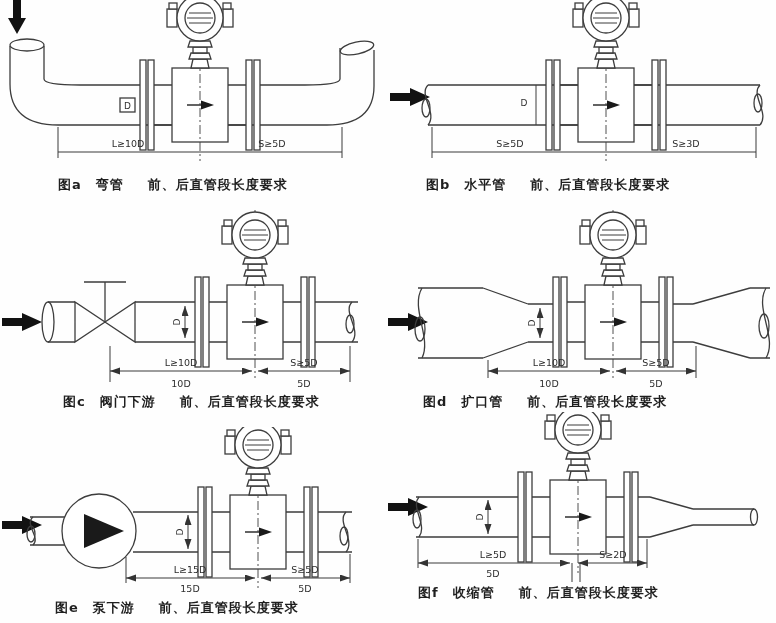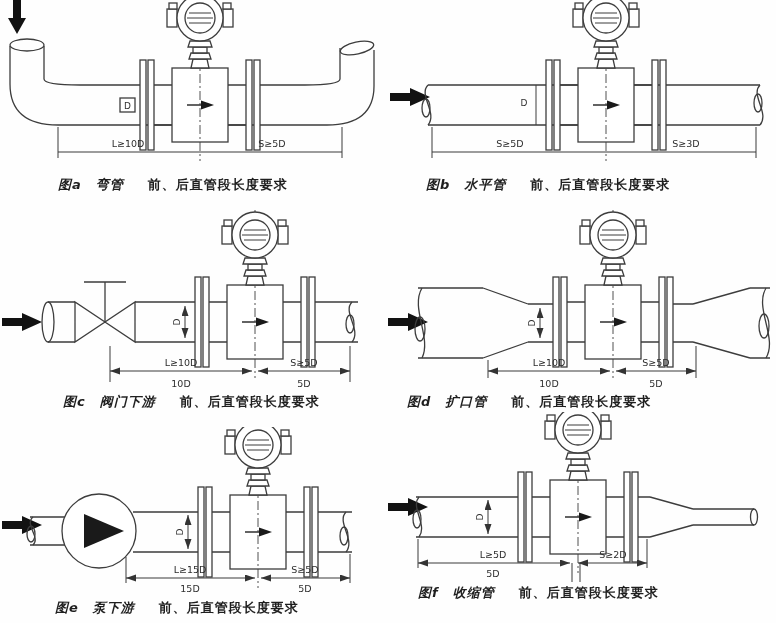--- a/index.html
+++ b/index.html
@@ -2,22 +2,22 @@
 <html><head>
 <meta charset="utf-8">
 <style>
   html,body{margin:0;padding:0;background:#fff;}
   .canvas{position:relative;width:776px;height:623px;background:#fefefe;overflow:hidden;
           font-family:"DejaVu Sans",sans-serif;}
   .cell{position:absolute;}
   .cell svg{display:block;}
   .caption{position:absolute;display:flex;align-items:baseline;white-space:nowrap;
            font-size:13px;font-weight:bold;color:#1f1f1f;letter-spacing:1px;}
-  .caption .fig{margin-right:14px;font-style:italic;}
-  .caption .typ{margin-right:24px;font-style:italic;}
+  .caption .fig{margin-right:14px;}
+  .caption .typ{margin-right:24px;}
   .ln{stroke:#3d3d3d;fill:none;stroke-width:1.3;}
   .dim{stroke:#3a3a3a;fill:none;stroke-width:1;}
   .dimtxt{font-family:"DejaVu Sans",sans-serif;font-size:9.5px;fill:#2e2e2e;text-anchor:middle;}
   .subtxt{font-family:"DejaVu Sans",sans-serif;font-size:9.5px;fill:#2e2e2e;text-anchor:middle;}
   .dlab{font-family:"DejaVu Sans",sans-serif;font-size:9px;fill:#2e2e2e;text-anchor:middle;}
 </style>
 </head>
 <body>
 
 <div class="canvas">
@@ -169,21 +169,21 @@
       <g class="dim">
         <path d="M100,150 V168 M308,136 V168"></path>
         <line x1="100" y1="161" x2="222" y2="161" marker-start="url(#arr)" marker-end="url(#arr)"></line>
         <line x1="228" y1="161" x2="308" y2="161" marker-start="url(#arr)" marker-end="url(#arr)"></line>
       </g>
       <text class="dimtxt" x="161" y="156">L≥10D</text>
       <text class="dimtxt" x="268" y="156">S≥5D</text>
       <text class="subtxt" x="161" y="177">10D</text>
       <text class="subtxt" x="268" y="177">5D</text>
     </svg>
-    <div class="caption" style="left:19px;top:183px">
+    <div class="caption" style="left:35px;top:183px">
       <span class="fig">图d</span>
       <span class="typ">扩口管</span>
       <span class="req">前、后直管段长度要求</span>
     </div>
   </div>
 
   <div class="cell" style="left:0;top:427px;width:385px;height:203px">
     <svg viewBox="0 0 385 203" width="385" height="203">
       <use href="#inArrow" x="2" y="89"></use>
       <g class="ln">

